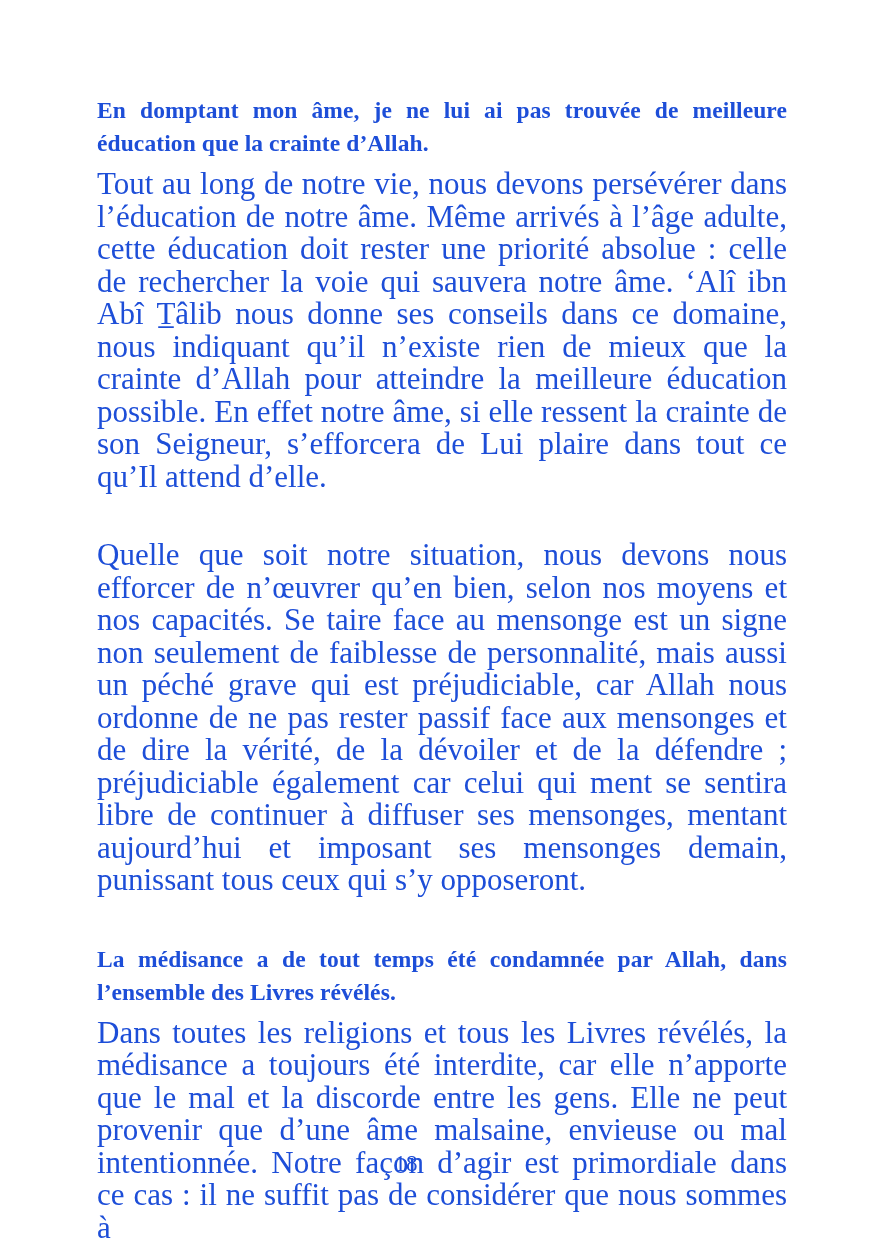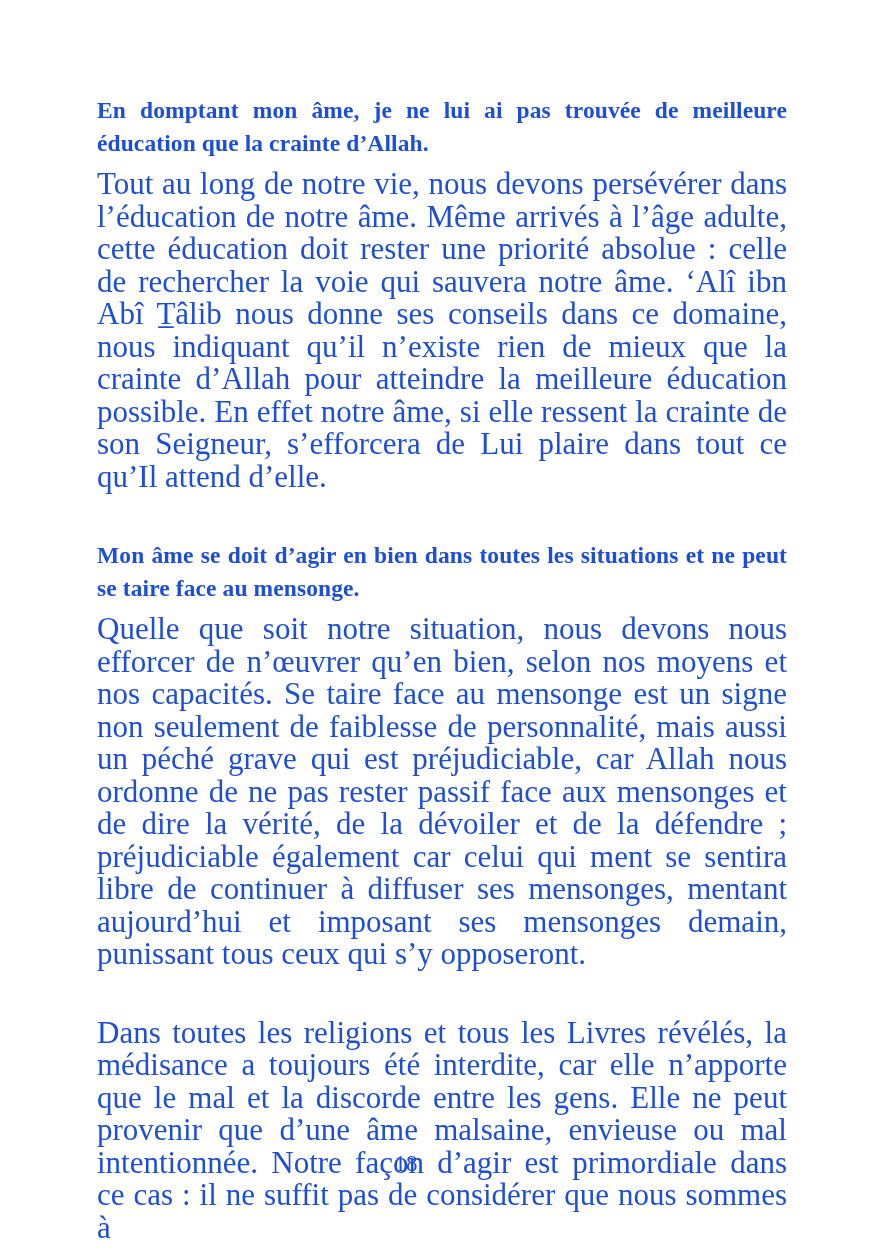--- a/index.html
+++ b/index.html
@@ -50,24 +50,24 @@
 
 <div class="page">
   <main class="content">
 
     <section class="section first">
       <h2 class="section-heading">En domptant mon âme, je ne lui ai pas trouvée de meilleure éducation que la crainte d’Allah.</h2>
       <p class="section-paragraph">Tout au long de notre vie, nous devons persévérer dans l’éducation de notre âme. Même arrivés à l’âge adulte, cette éducation doit rester une priorité absolue : celle de rechercher la voie qui sauvera notre âme. ‘Alî ibn Abî T̲âlib nous donne ses conseils dans ce domaine, nous indiquant qu’il n’existe rien de mieux que la crainte d’Allah pour atteindre la meilleure éducation possible. En effet notre âme, si elle ressent la crainte de son Seigneur, s’efforcera de Lui plaire dans tout ce qu’Il attend d’elle.</p>
     </section>
 
     <section class="section">
-      <h2 class="section-heading">Mon âme se doit d’agir en bien dans toutes les situations et ne peut se taire face au mensonge.</h2>
       <p class="section-paragraph">Quelle que soit notre situation, nous devons nous efforcer de n’œuvrer qu’en bien, selon nos moyens et nos capacités. Se taire face au mensonge est un signe non seulement de faiblesse de personnalité, mais aussi un péché grave qui est préjudiciable, car Allah nous ordonne de ne pas rester passif face aux mensonges et de dire la vérité, de la dévoiler et de la défendre ; préjudiciable également car celui qui ment se sentira libre de continuer à diffuser ses mensonges, mentant aujourd’hui et imposant ses mensonges demain, punissant tous ceux qui s’y opposeront.</p>
     </section>
 
     <section class="section">
+      <h2 class="section-heading">La médisance a de tout temps été condamnée par Allah, dans l’ensemble des Livres révélés.</h2>
       <p class="section-paragraph">Dans toutes les religions et tous les Livres révélés, la médisance a toujours été interdite, car elle n’apporte que le mal et la discorde entre les gens. Elle ne peut provenir que d’une âme malsaine, envieuse ou mal intentionnée. Notre façon d’agir est primordiale dans ce cas : il ne suffit pas de considérer que nous sommes à</p>
     </section>
 
   </main>
 
   <footer class="page-number">18</footer>
 </div>
 
 </body></html>

